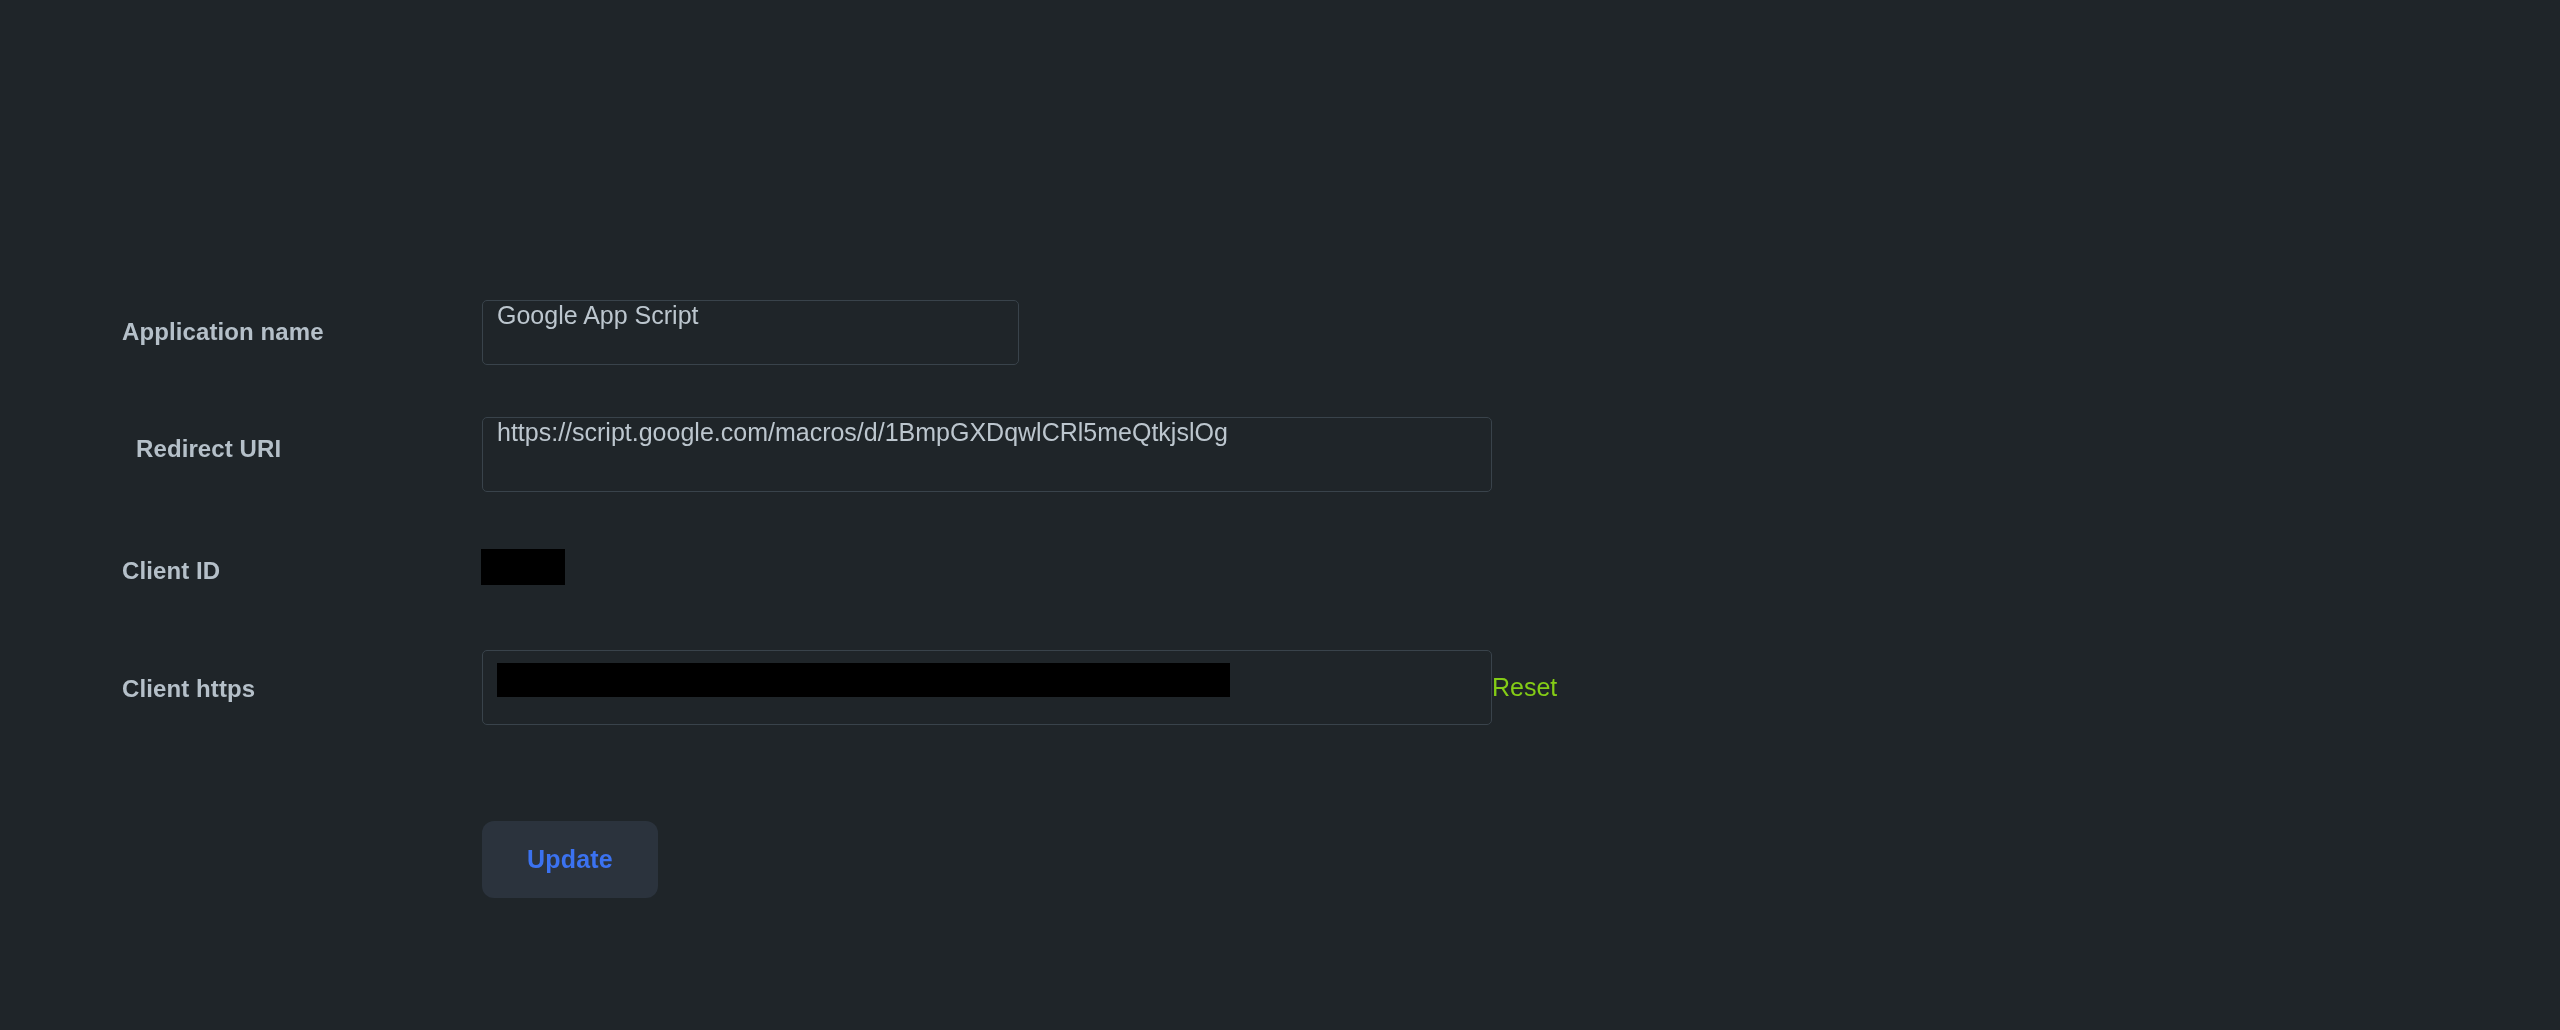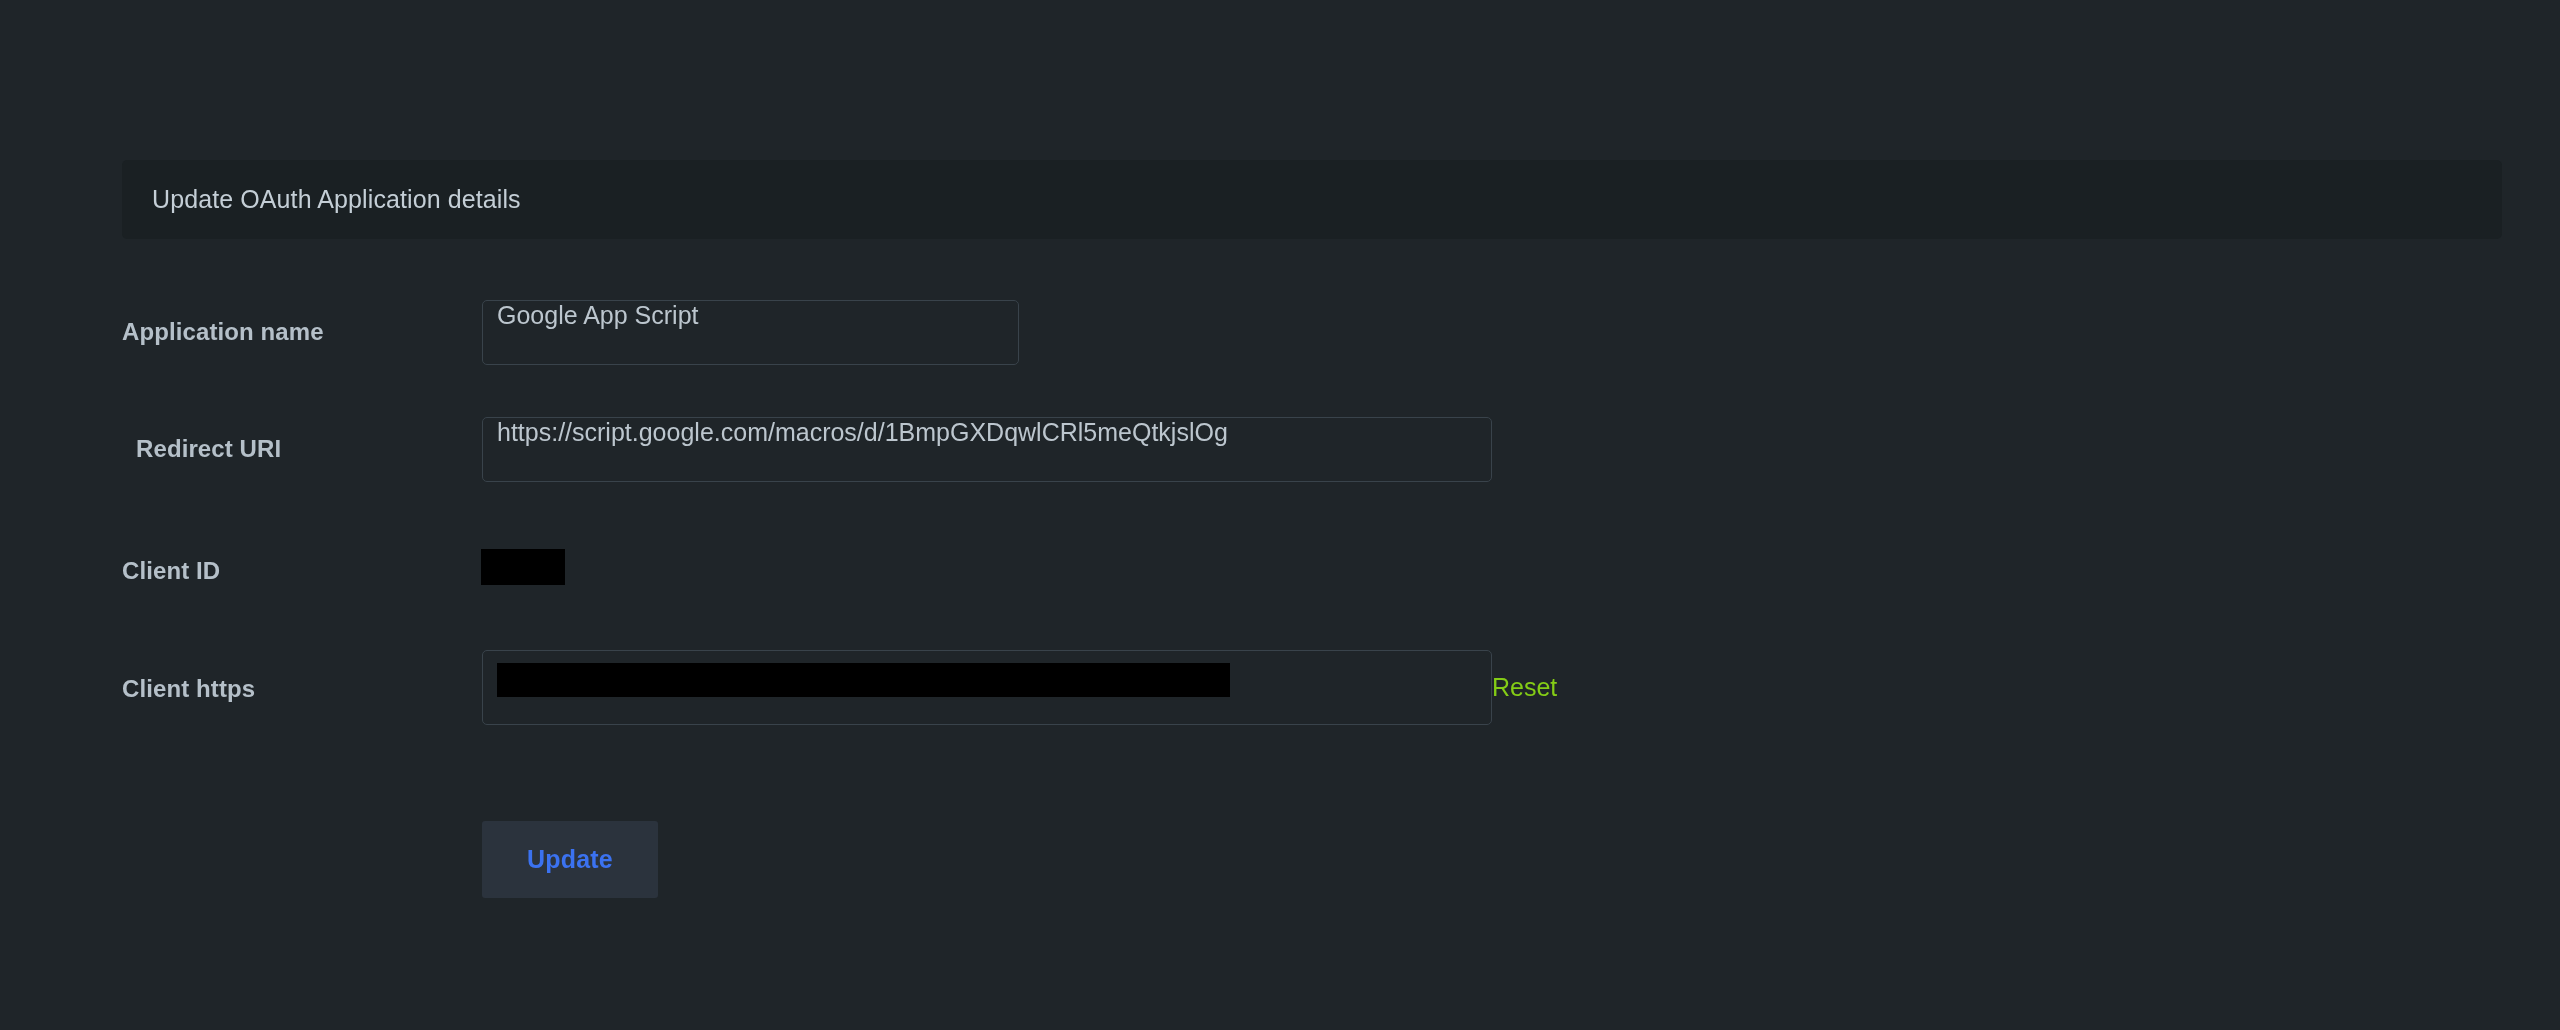--- a/index.html
+++ b/index.html
@@ -99,21 +99,21 @@
     width: 537px;
     height: 65px;
   }
 
   
   .row-redirect-label { left: 136px; top: 435px; }
   .row-redirect-input {
     left: 482px;
     top: 417px;
     width: 1010px;
-    height: 65px;
+    height: 75px;
   }
   .row-redirect-input .clip-text {
     display: block;
     white-space: nowrap;
     overflow: hidden;
     text-overflow: clip;
     width: 100%;
   }
 
   
@@ -157,39 +157,36 @@
 
   
   .update-button {
     position: absolute;
     left: 482px;
     top: 821px;
     width: 176px;
     height: 77px;
     background: #2b333d;
     border: none;
-    border-radius: 3px;
+    border-radius: 12px;
     color: #3b72f0;
     font-family: "Liberation Sans", sans-serif;
     font-size: 25px;
     font-weight: 700;
     letter-spacing: 0.2px;
     cursor: pointer;
     padding: 0;
   }
 </style>
 </head>
 <body>
 
 <div class="page">
 
 
-  <div class="panel-header">
-    <span class="panel-header-title">Update OAuth Application details</span>
-  </div>
 
   <div class="form">
 
     <label class="field-label row-appname-label">Application name</label>
     <div class="text-input row-appname-input">
       <span class="clip-text">Google App Script</span>
     </div>
 
     <label class="field-label row-redirect-label">Redirect URI</label>
     <div class="text-input row-redirect-input">

